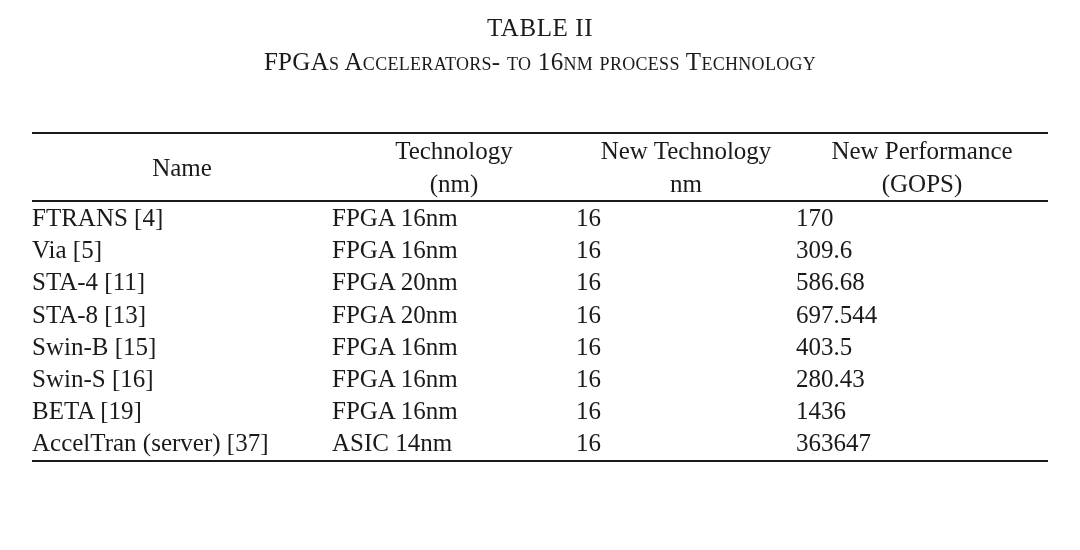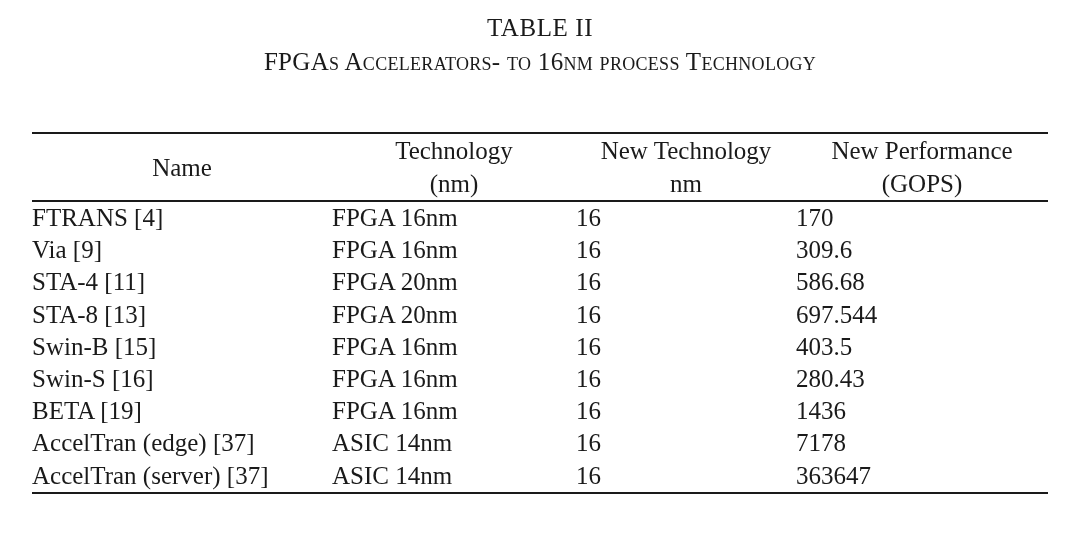--- a/index.html
+++ b/index.html
@@ -152,21 +152,21 @@
         <col class="c-newperf">
       </colgroup>
       <tbody id="table-body">
           <tr>
             <td>FTRANS [4]</td>
             <td>FPGA 16nm</td>
             <td>16</td>
             <td>170</td>
           </tr>
           <tr>
-            <td>Via [9]</td>
+            <td>Via [5]</td>
             <td>FPGA 16nm</td>
             <td>16</td>
             <td>309.6</td>
           </tr>
           <tr>
             <td>STA-4 [11]</td>
             <td>FPGA 20nm</td>
             <td>16</td>
             <td>586.68</td>
           </tr>
@@ -188,26 +188,20 @@
             <td>16</td>
             <td>280.43</td>
           </tr>
           <tr>
             <td>BETA [19]</td>
             <td>FPGA 16nm</td>
             <td>16</td>
             <td>1436</td>
           </tr>
           <tr>
-            <td>AccelTran (edge) [37]</td>
-            <td>ASIC 14nm</td>
-            <td>16</td>
-            <td>7178</td>
-          </tr>
-          <tr>
             <td>AccelTran (server) [37]</td>
             <td>ASIC 14nm</td>
             <td>16</td>
             <td>363647</td>
           </tr>
         </tbody>
     </table>
 
     <div class="rule-bottom"></div>
 

